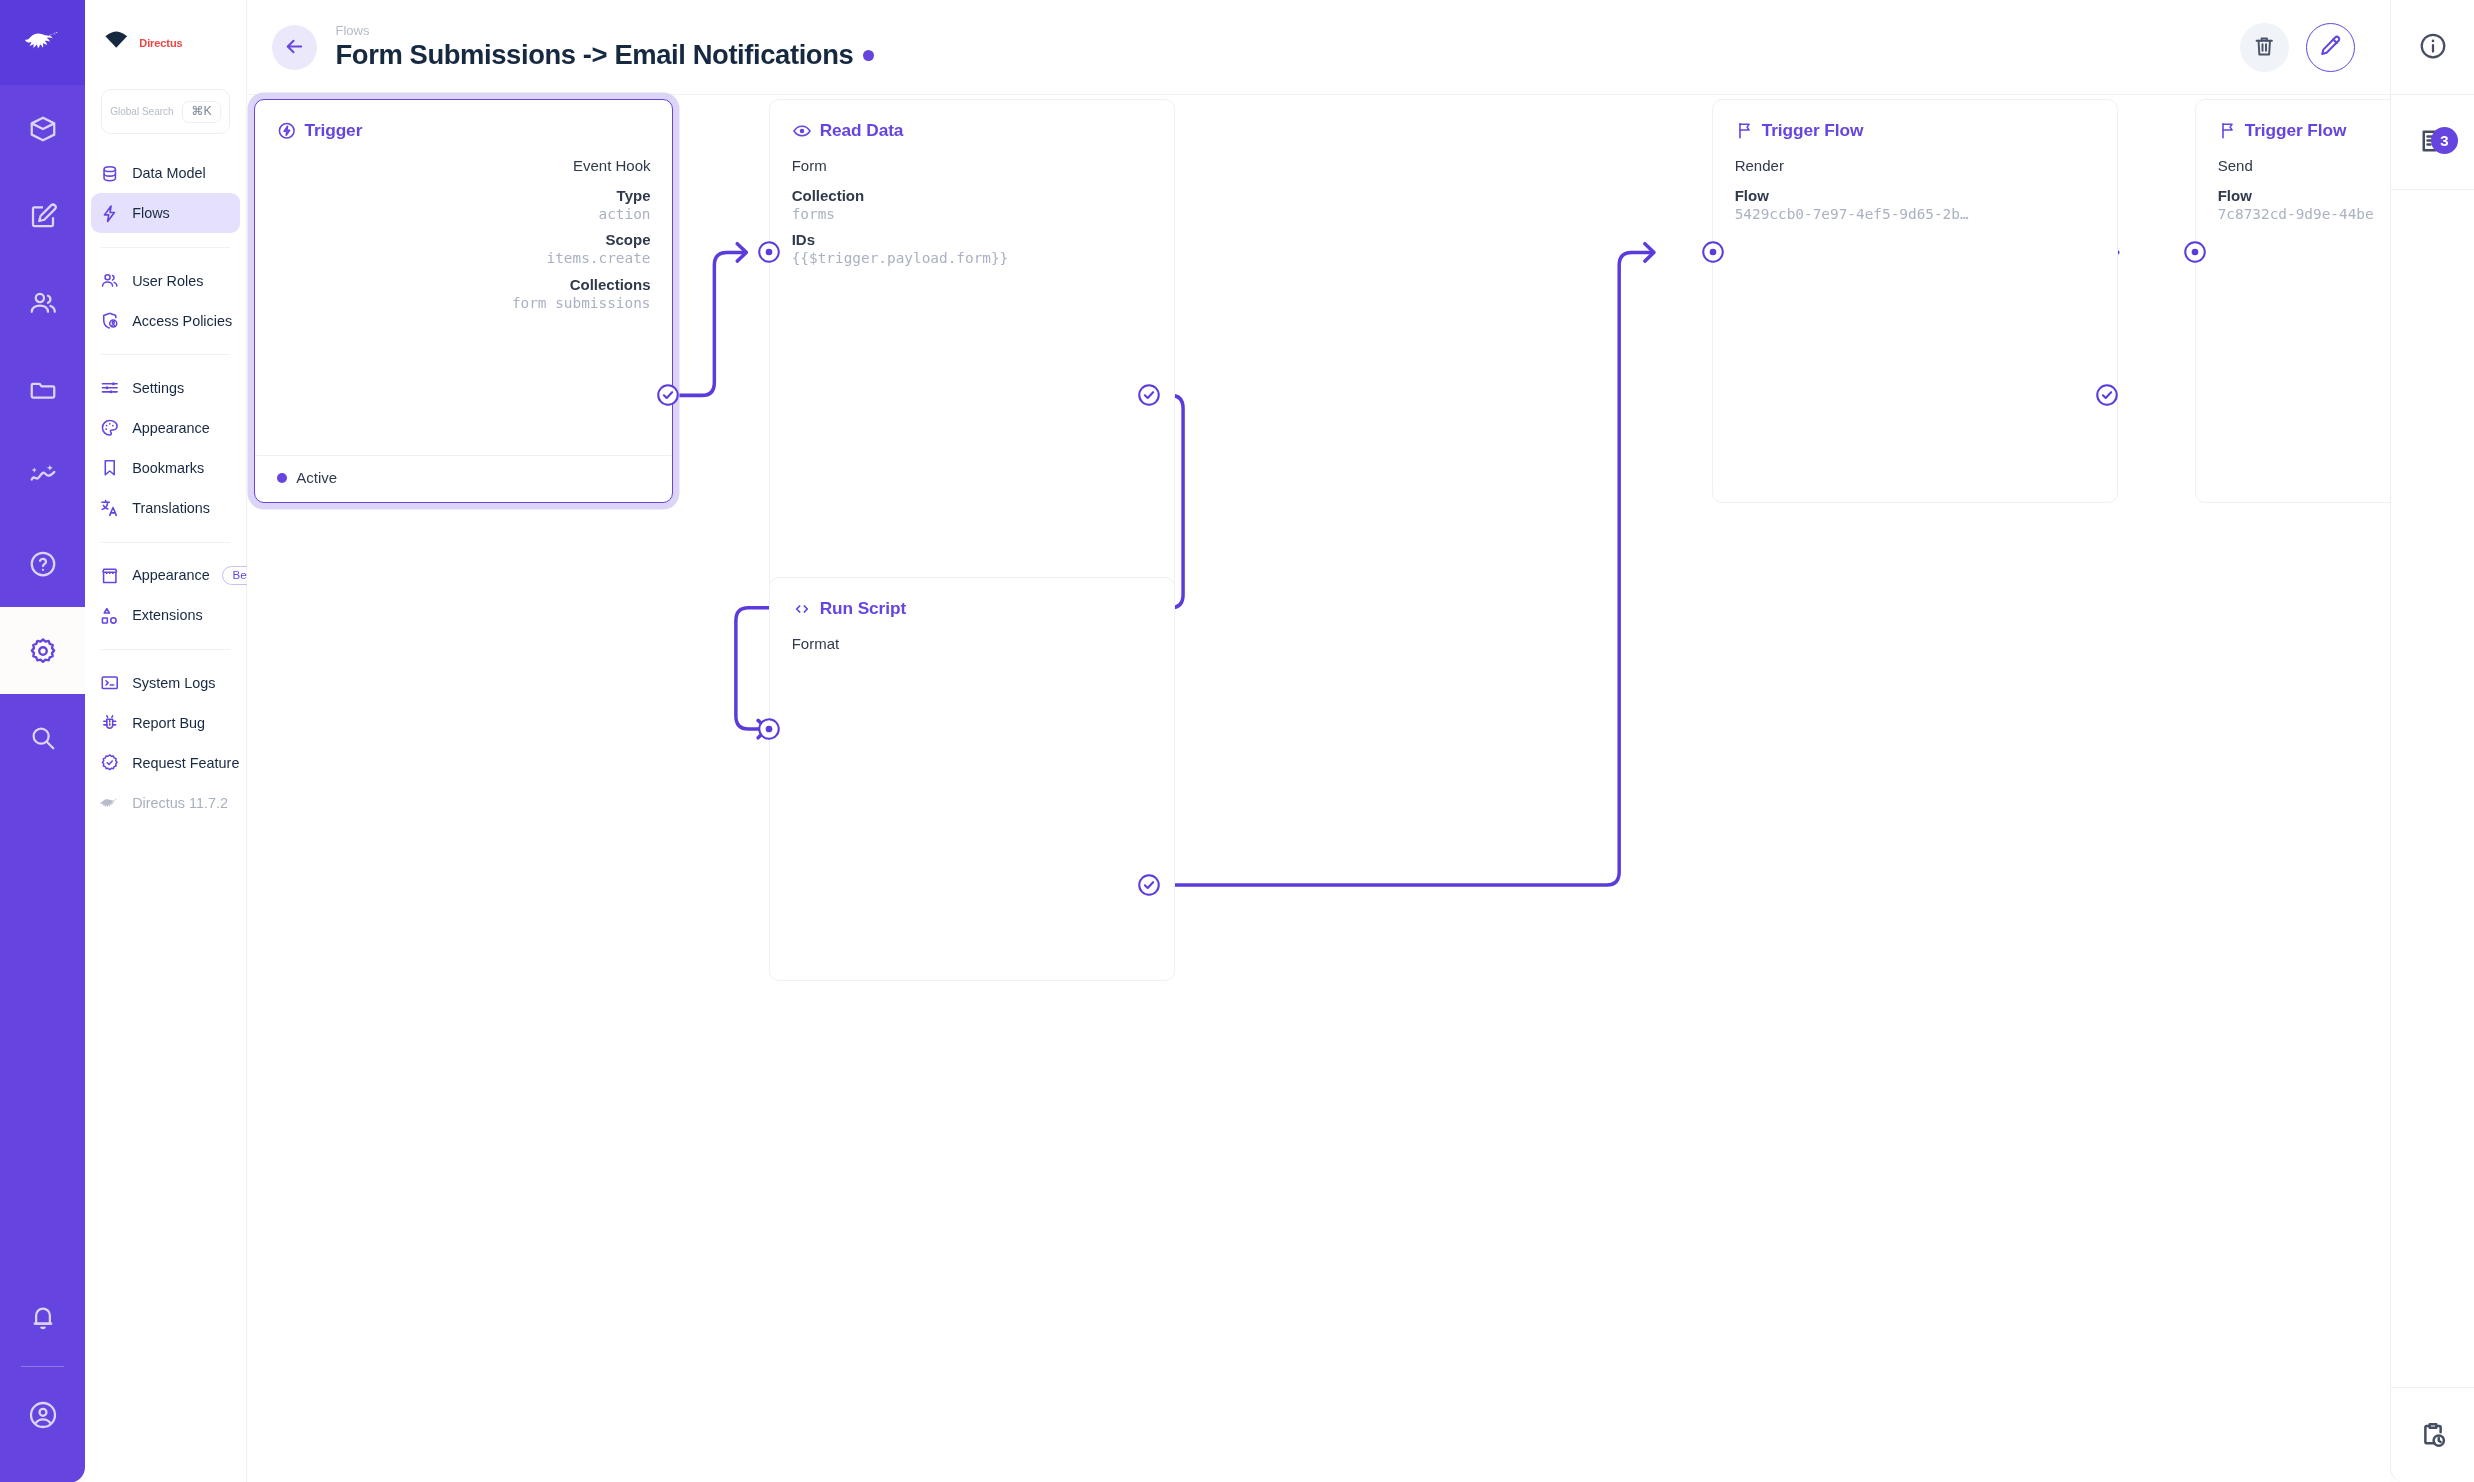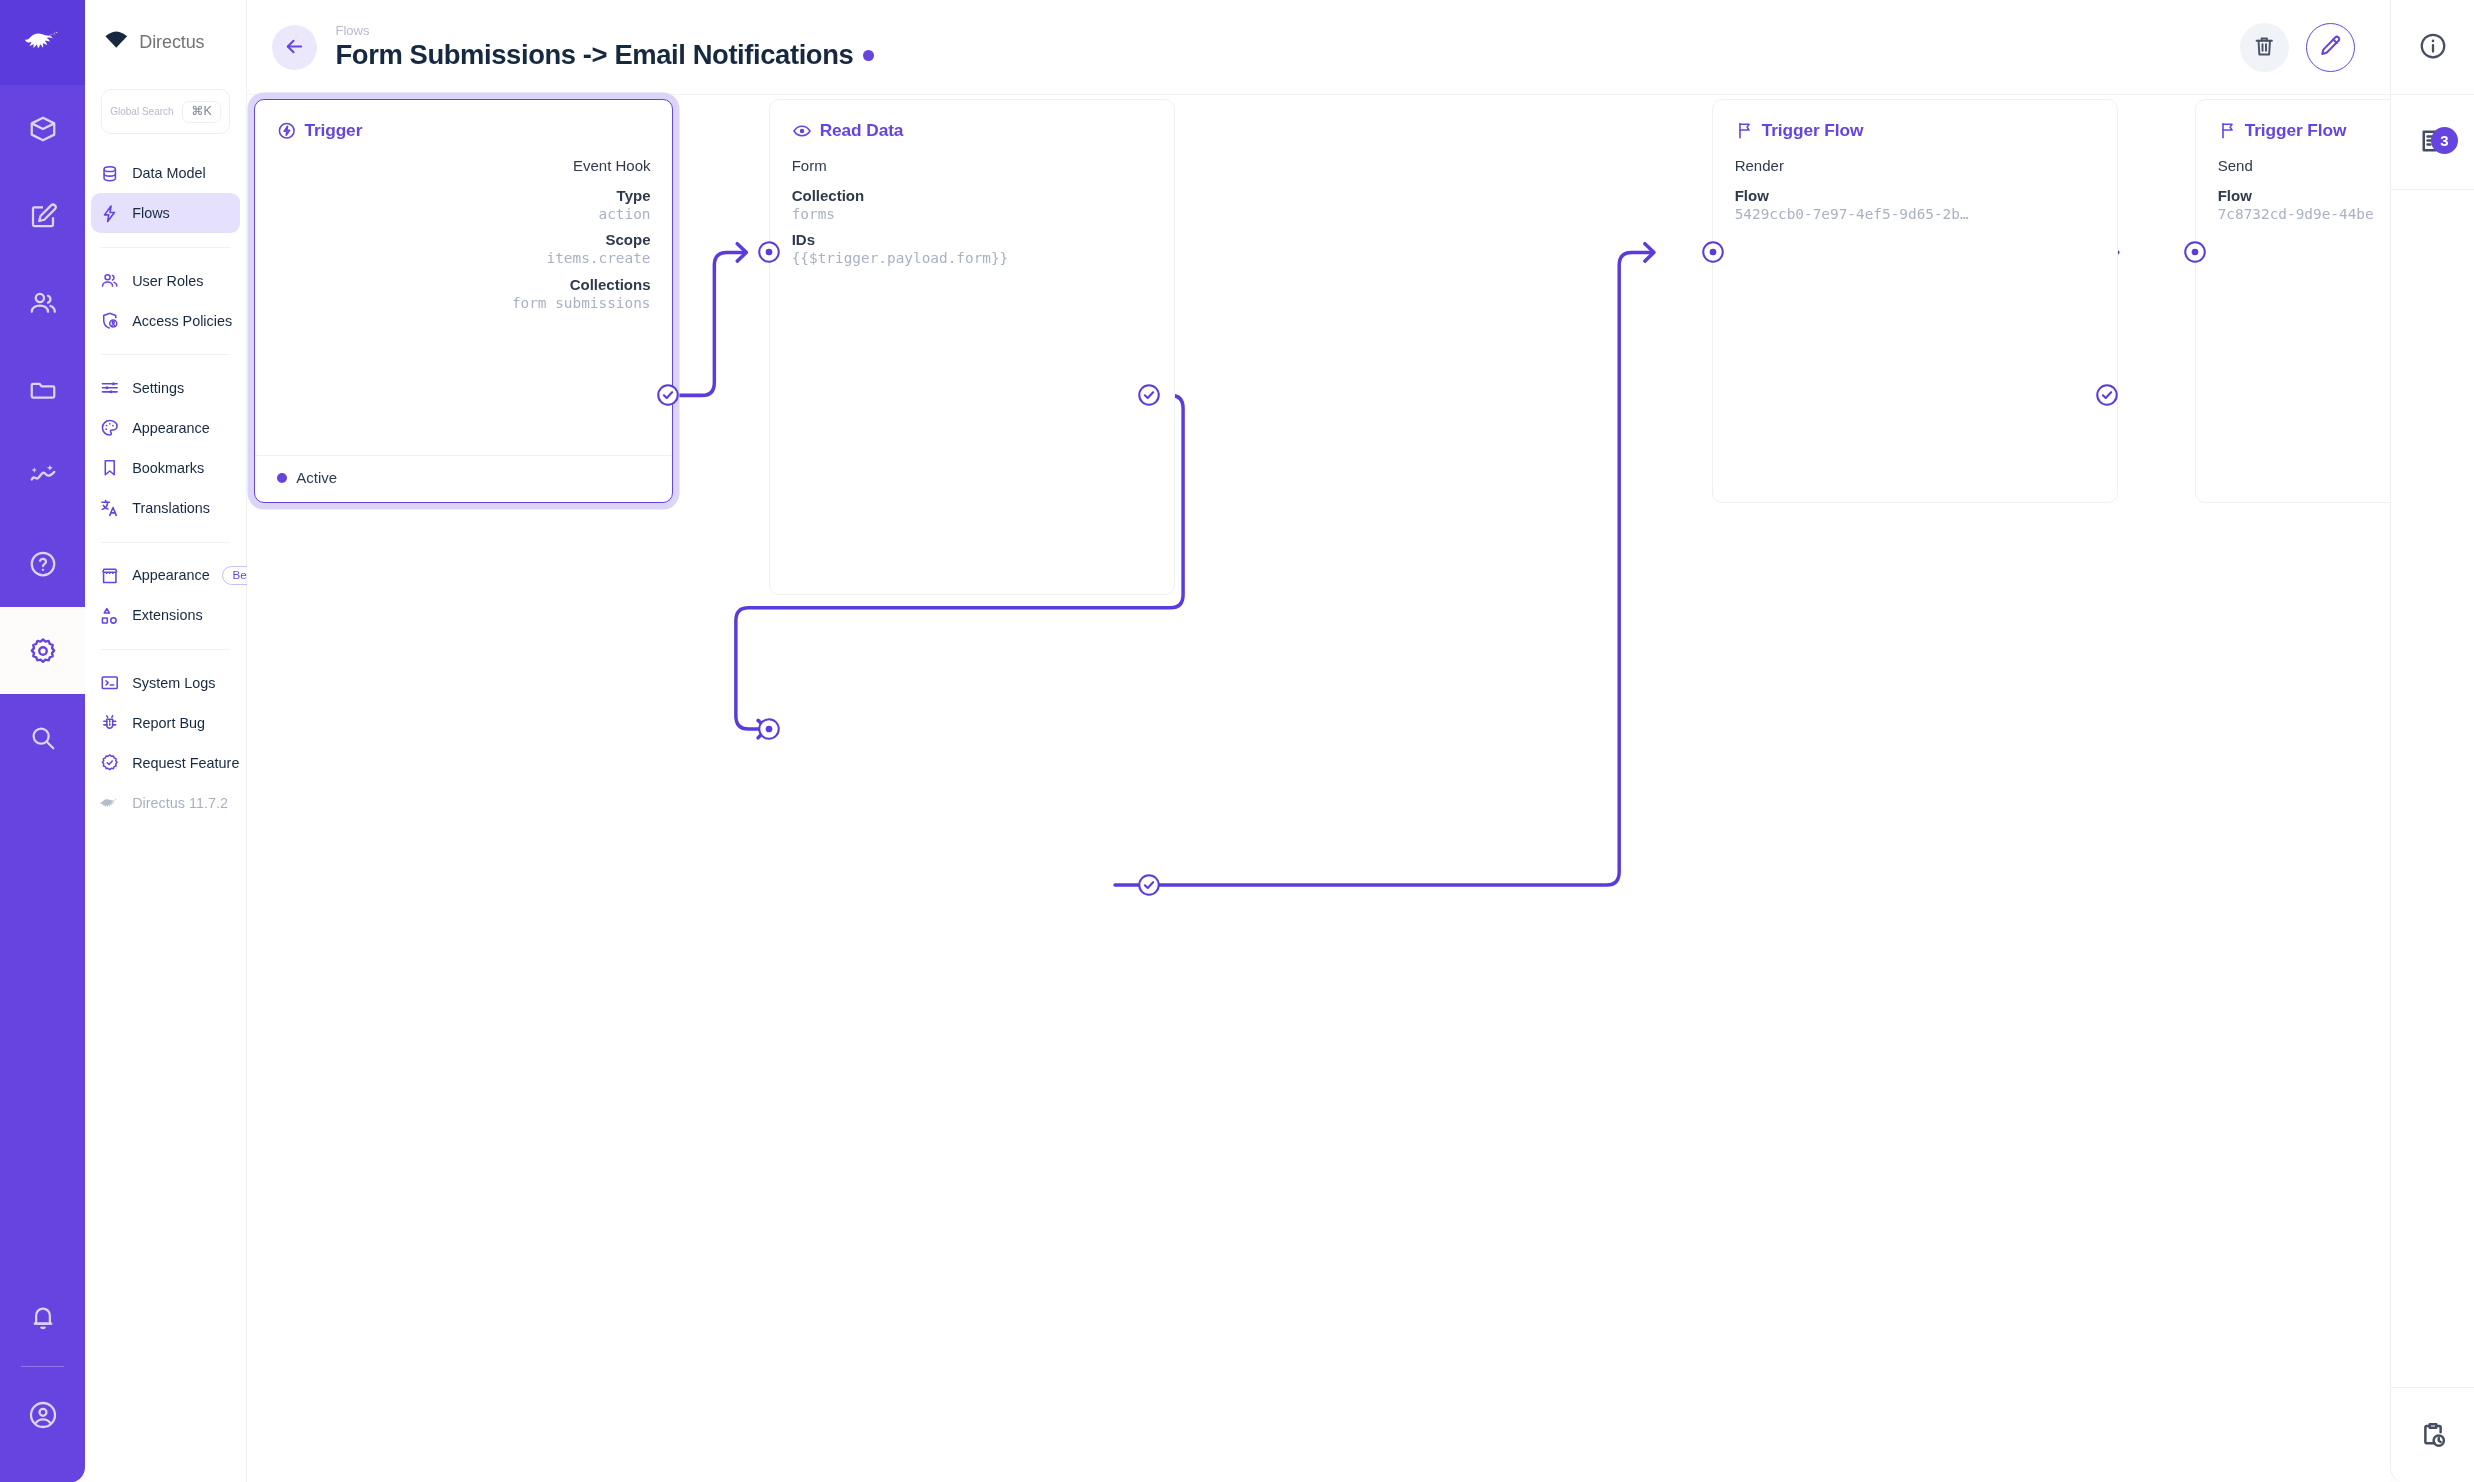--- a/index.html
+++ b/index.html
@@ -43,21 +43,21 @@
     position: relative; width: 162px; height: 1483px;
     background: #ffffff;
     flex: 0 0 162px;
     padding: 0;
     border-right: 0.7px solid #f0f1f4;
   }
   .brand {
     height: 85px; display: flex; align-items: center; gap: 10.8px;
     padding-left: 19px;
   }
-  .brand-name { font-size: 18px; color: #737373; font-weight: 400; letter-spacing: -0.1px;}
+  .brand-name { font-size: 11px; color: #ef4444; font-weight: 700; letter-spacing: -0.1px;}
   .search-wrap { padding: 0 16px; margin-top: 4.3px;}
   .search-box {
     height: 45px; border: 0.7px solid #eceef1; border-radius: 10px;
     display: flex; align-items: center; justify-content: center; gap: 8.7px;
     background:#fff;
   }
   .search-ph { font-size: 10px; color: #b5bbc9; }
   .kbd {
     border: 0.7px solid #eceef1; border-radius: 6.5px;
     font-size: 12.3px; color: #7c8699; padding: 2.9px 8px 4.3px; line-height:1;
@@ -583,20 +583,32 @@
             <circle cx="12" cy="12" r="3.1" fill="#5b3bdb" stroke="none"></circle>
         </svg>
       </div>
       <div class="port" style="left:889px; top:287px;">
         <svg width="26" height="26" viewBox="0 0 24 24" fill="#fff" stroke="#5b3bdb" stroke-width="1.9" stroke-linecap="round" stroke-linejoin="round">
           <circle cx="12" cy="12" r="9"></circle>
             <path d="m8.2 12.2 2.6 2.6 5-5.4" fill="none"></path>
         </svg>
       </div>
 
+      <div class="node" style="left:522px; top:482px; width:406px; height:404px;">
+        <div class="node-title">
+          <span>
+            <svg width="20" height="20" viewBox="0 0 24 24" fill="none" stroke="currentColor" stroke-width="2.1" stroke-linecap="round" stroke-linejoin="round">
+              <path d="m9.2 8.4-3.6 3.6 3.6 3.6"></path>
+                <path d="m14.8 8.4 3.6 3.6-3.6 3.6"></path>
+            </svg>
+          </span>
+          <span>Run Script</span>
+        </div>
+        <div class="node-sub">Format</div>
+      </div>
 
       <div class="port" style="left:509px; top:621px;">
         <svg width="26" height="26" viewBox="0 0 24 24" fill="#fff" stroke="#5b3bdb" stroke-width="1.9">
           <circle cx="12" cy="12" r="9"></circle>
             <circle cx="12" cy="12" r="3.1" fill="#5b3bdb" stroke="none"></circle>
         </svg>
       </div>
       <div class="port" style="left:889px; top:777px;">
         <svg width="26" height="26" viewBox="0 0 24 24" fill="#fff" stroke="#5b3bdb" stroke-width="1.9" stroke-linecap="round" stroke-linejoin="round">
           <circle cx="12" cy="12" r="9"></circle>

